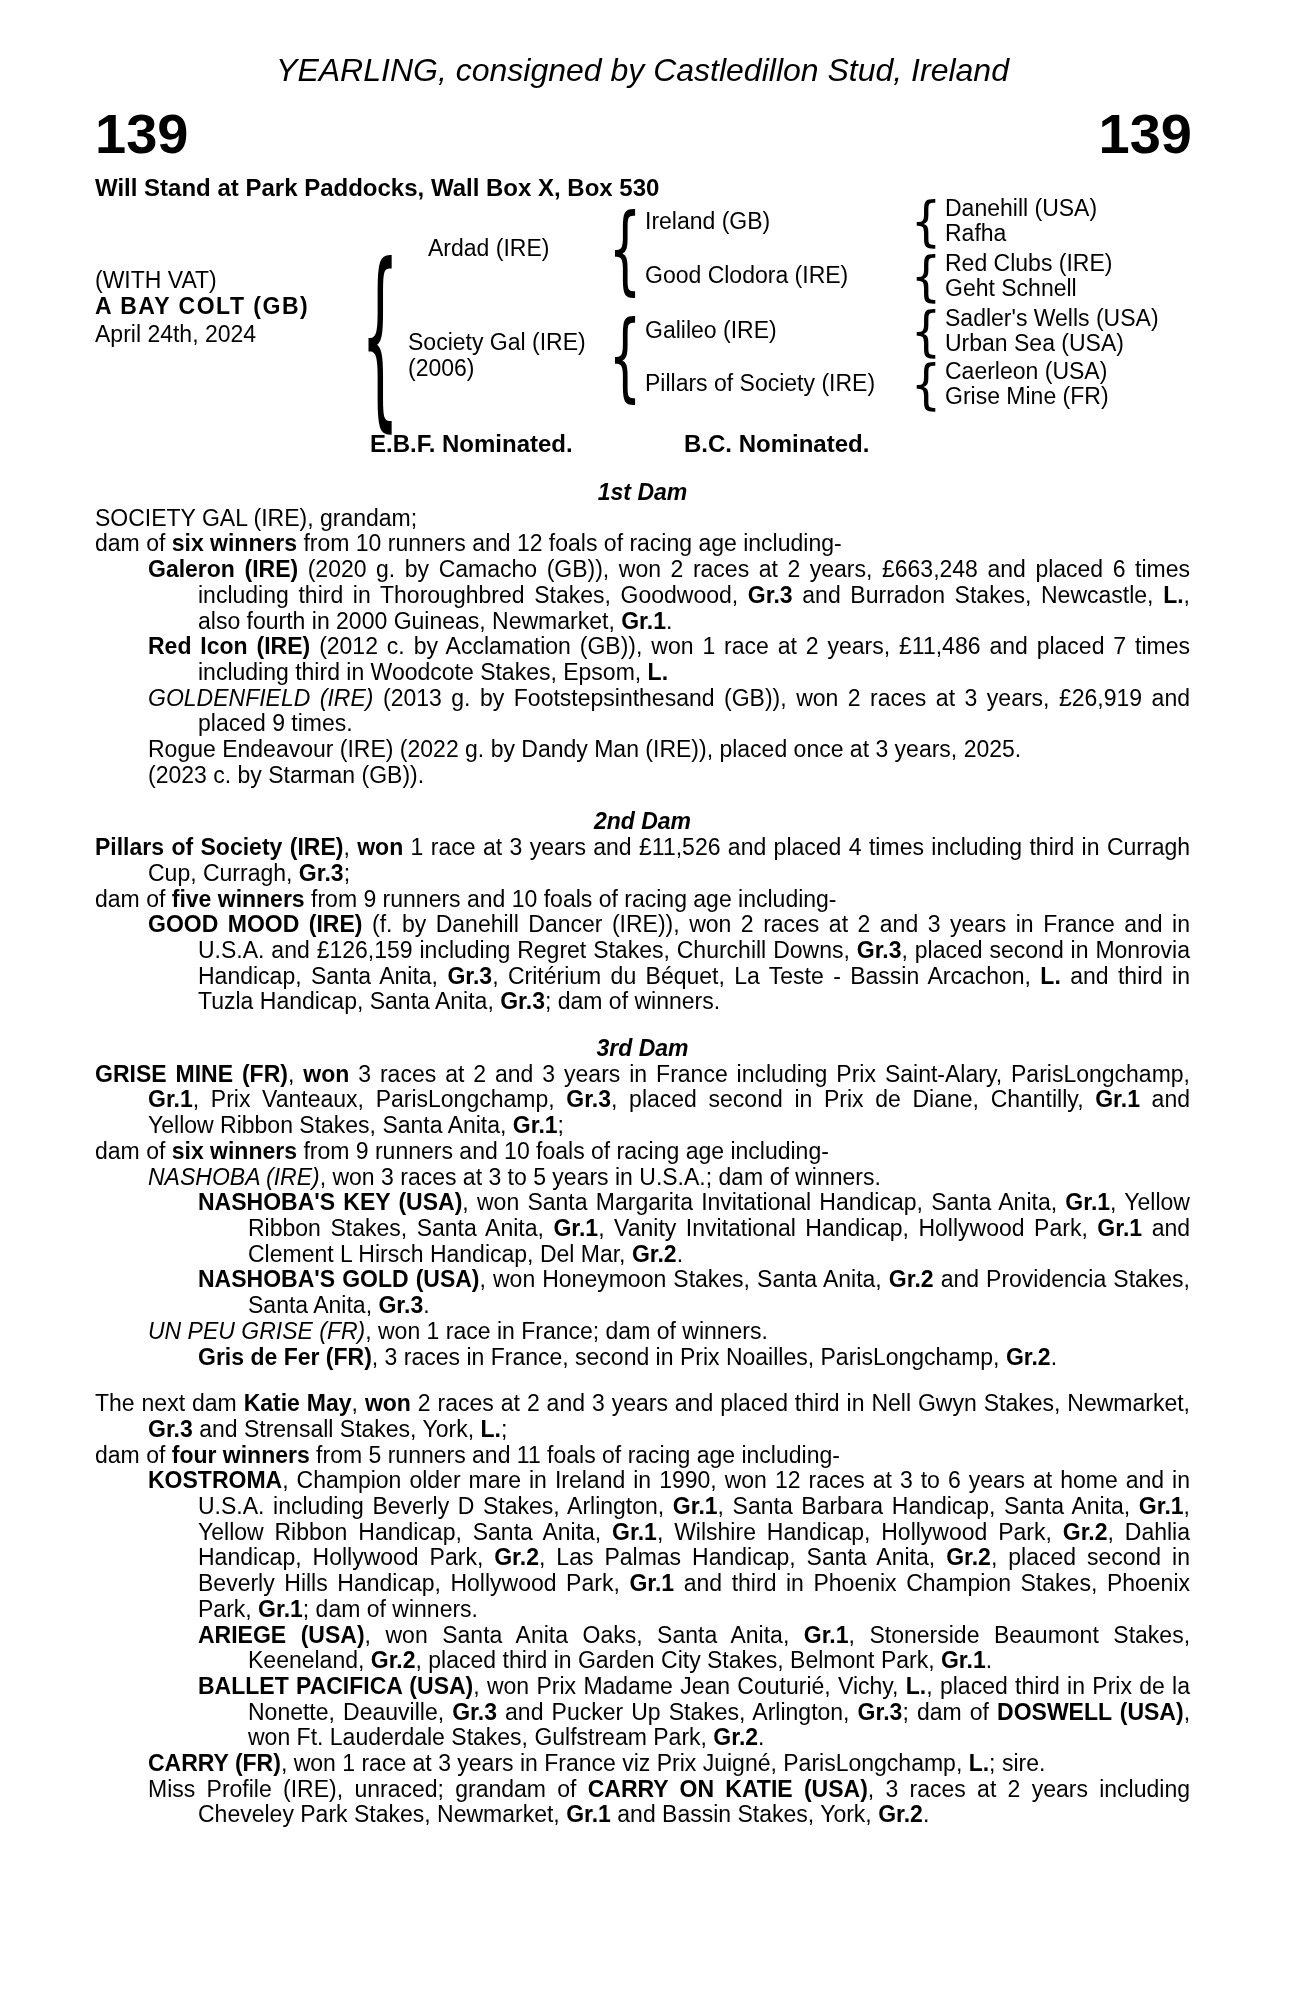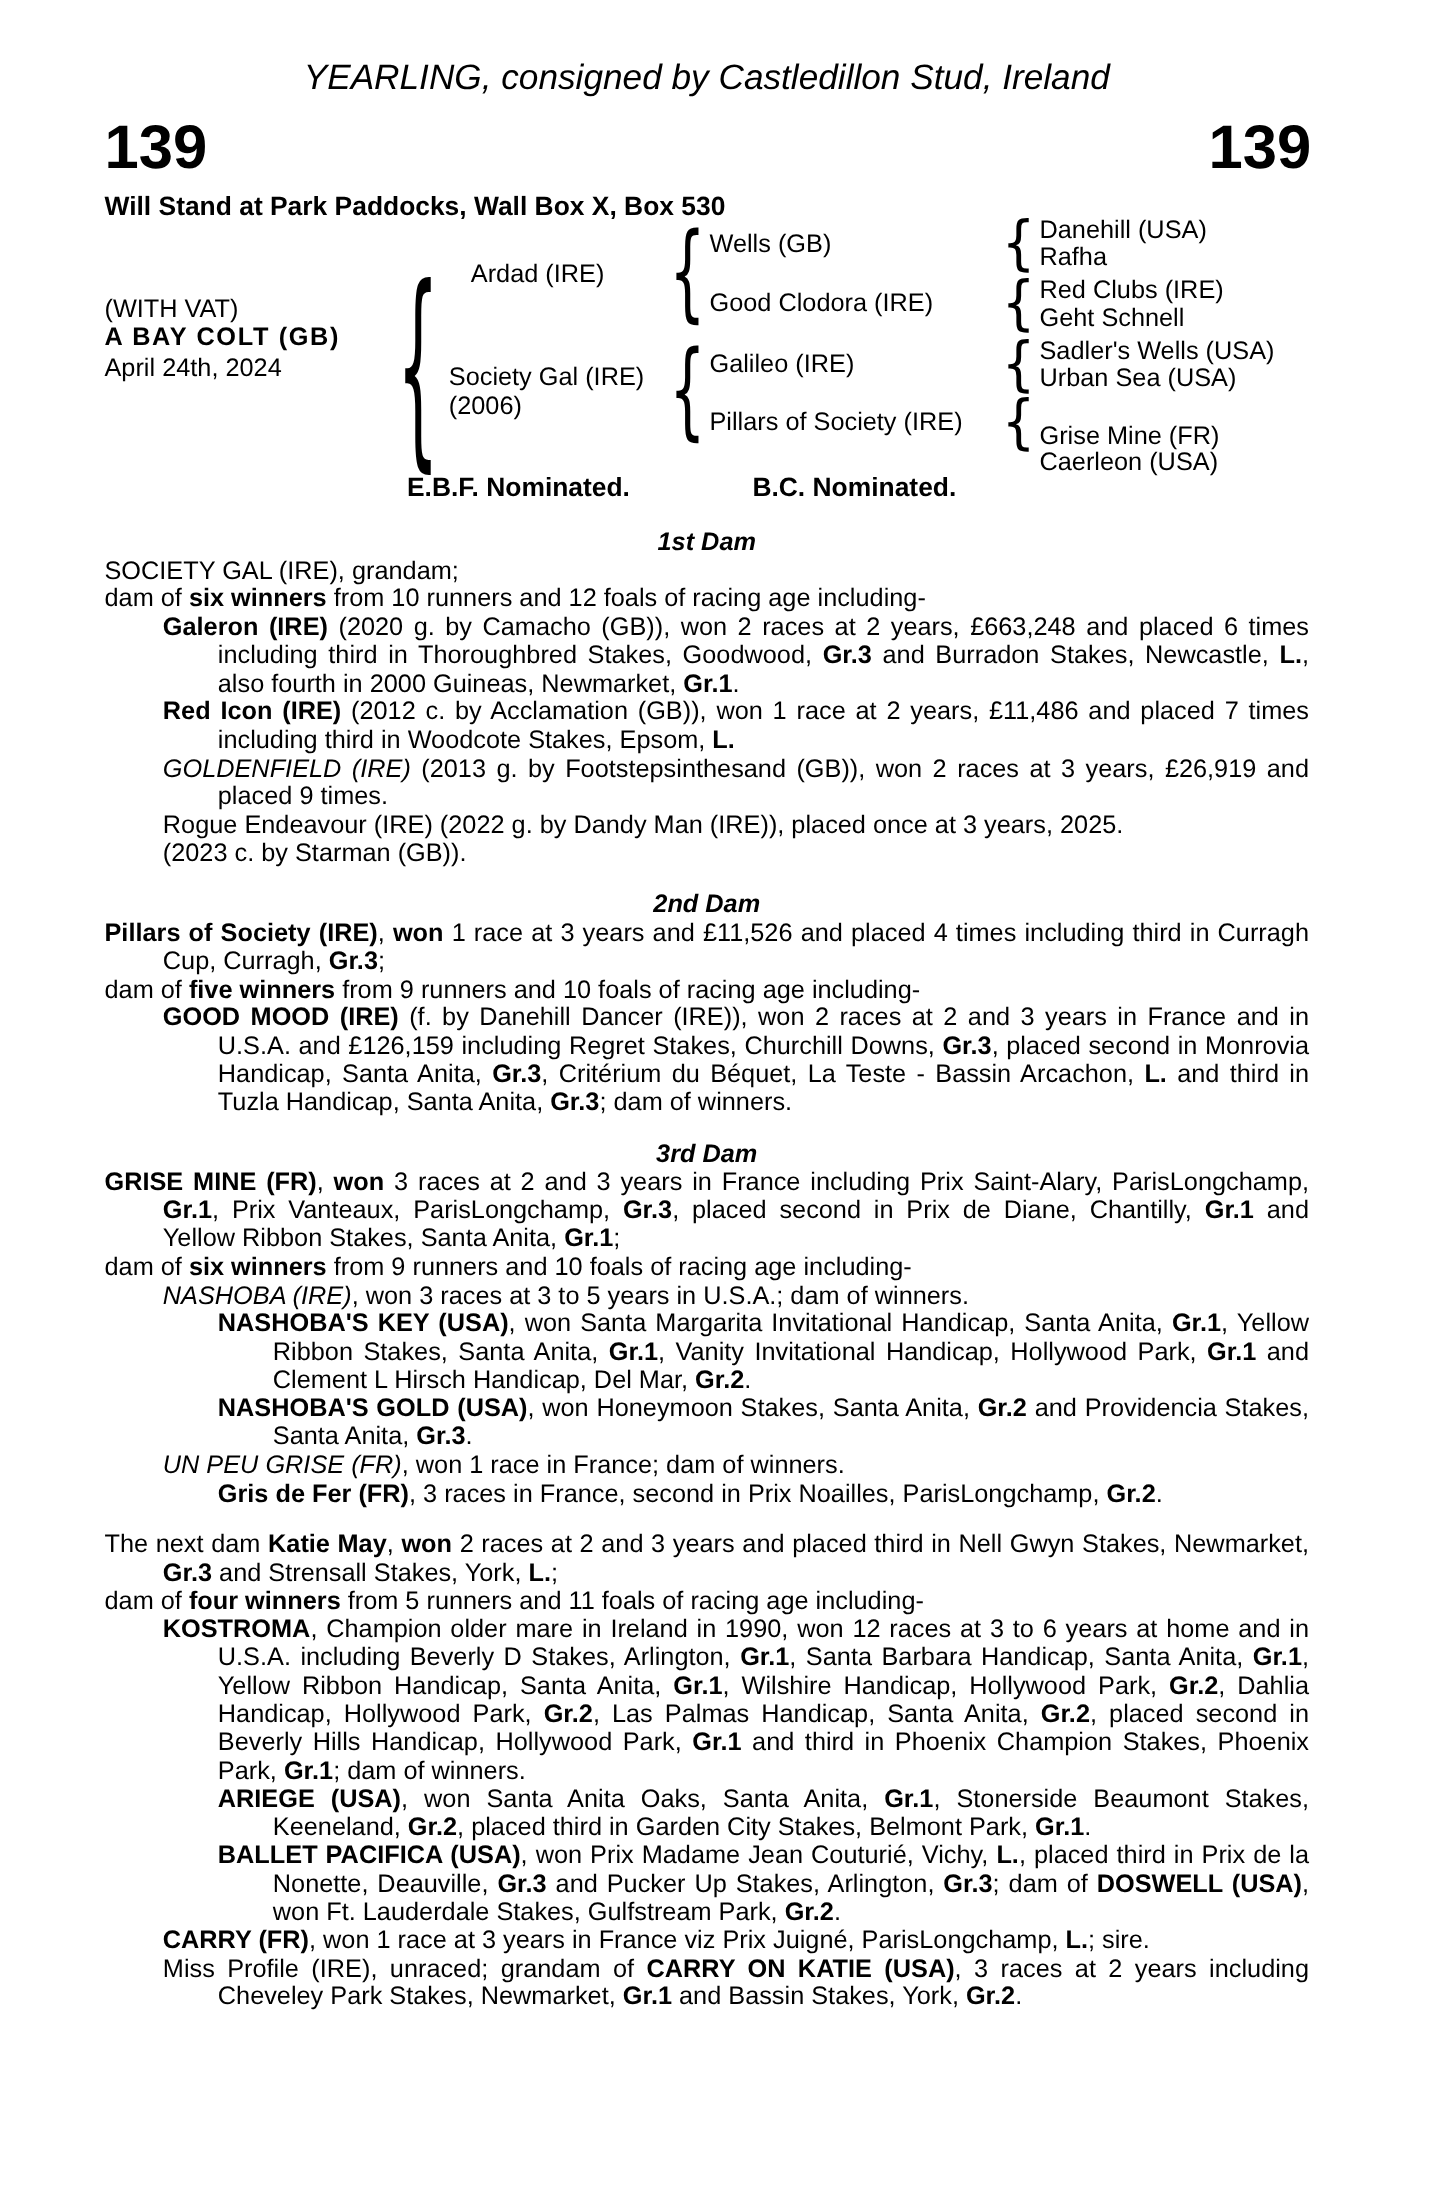--- a/index.html
+++ b/index.html
@@ -53,21 +53,21 @@
     <div class="pn" style="left:428px;top:236px;">Ardad (IRE)</div>
     <div class="pn" style="left:408px;top:330px;">Society Gal (IRE)</div>
     <div class="pn" style="left:408px;top:356px;">(2006)</div>
 
     <div class="brace" style="left:608px;top:203px;width:34px;height:92px;">
       <span style="font-size:52px;transform:scaleY(1.85);">{</span>
     </div>
     <div class="brace" style="left:608px;top:310px;width:34px;height:92px;">
       <span style="font-size:52px;transform:scaleY(1.85);">{</span>
     </div>
-    <div class="pn" style="left:645px;top:209px;">Wells (GB)</div>
+    <div class="pn" style="left:645px;top:209px;">Ireland (GB)</div>
     <div class="pn" style="left:645px;top:263px;">Good Clodora (IRE)</div>
     <div class="pn" style="left:645px;top:318px;">Galileo (IRE)</div>
     <div class="pn" style="left:645px;top:371px;">Pillars of Society (IRE)</div>
 
     <div class="brace" style="left:913px;top:194px;width:26px;height:54px;">
       <span style="font-size:48px;transform:scaleY(1.12);">{</span>
     </div>
     <div class="brace" style="left:913px;top:249px;width:26px;height:54px;">
       <span style="font-size:48px;transform:scaleY(1.12);">{</span>
     </div>
@@ -76,21 +76,21 @@
     </div>
     <div class="brace" style="left:913px;top:357px;width:26px;height:54px;">
       <span style="font-size:48px;transform:scaleY(1.12);">{</span>
     </div>
     <div class="pn" style="left:945px;top:196px;">Danehill (USA)</div>
     <div class="pn" style="left:945px;top:221px;">Rafha</div>
     <div class="pn" style="left:945px;top:251px;">Red Clubs (IRE)</div>
     <div class="pn" style="left:945px;top:276px;">Geht Schnell</div>
     <div class="pn" style="left:945px;top:306px;">Sadler's Wells (USA)</div>
     <div class="pn" style="left:945px;top:331px;">Urban Sea (USA)</div>
-    <div class="pn" style="left:945px;top:359px;margin-top:48px;">Caerleon (USA)</div>
+    <div class="pn" style="left:945px;top:359px;">Caerleon (USA)</div>
     <div class="pn" style="left:945px;top:384px;">Grise Mine (FR)</div>
   </div>
 
   <div class="nom">
     <span class="ebf">E.B.F. Nominated.</span>
     <span class="bc">B.C. Nominated.</span>
   </div>
 
   <div class="body-text" id="damSections">
       <div class="dam-section">

